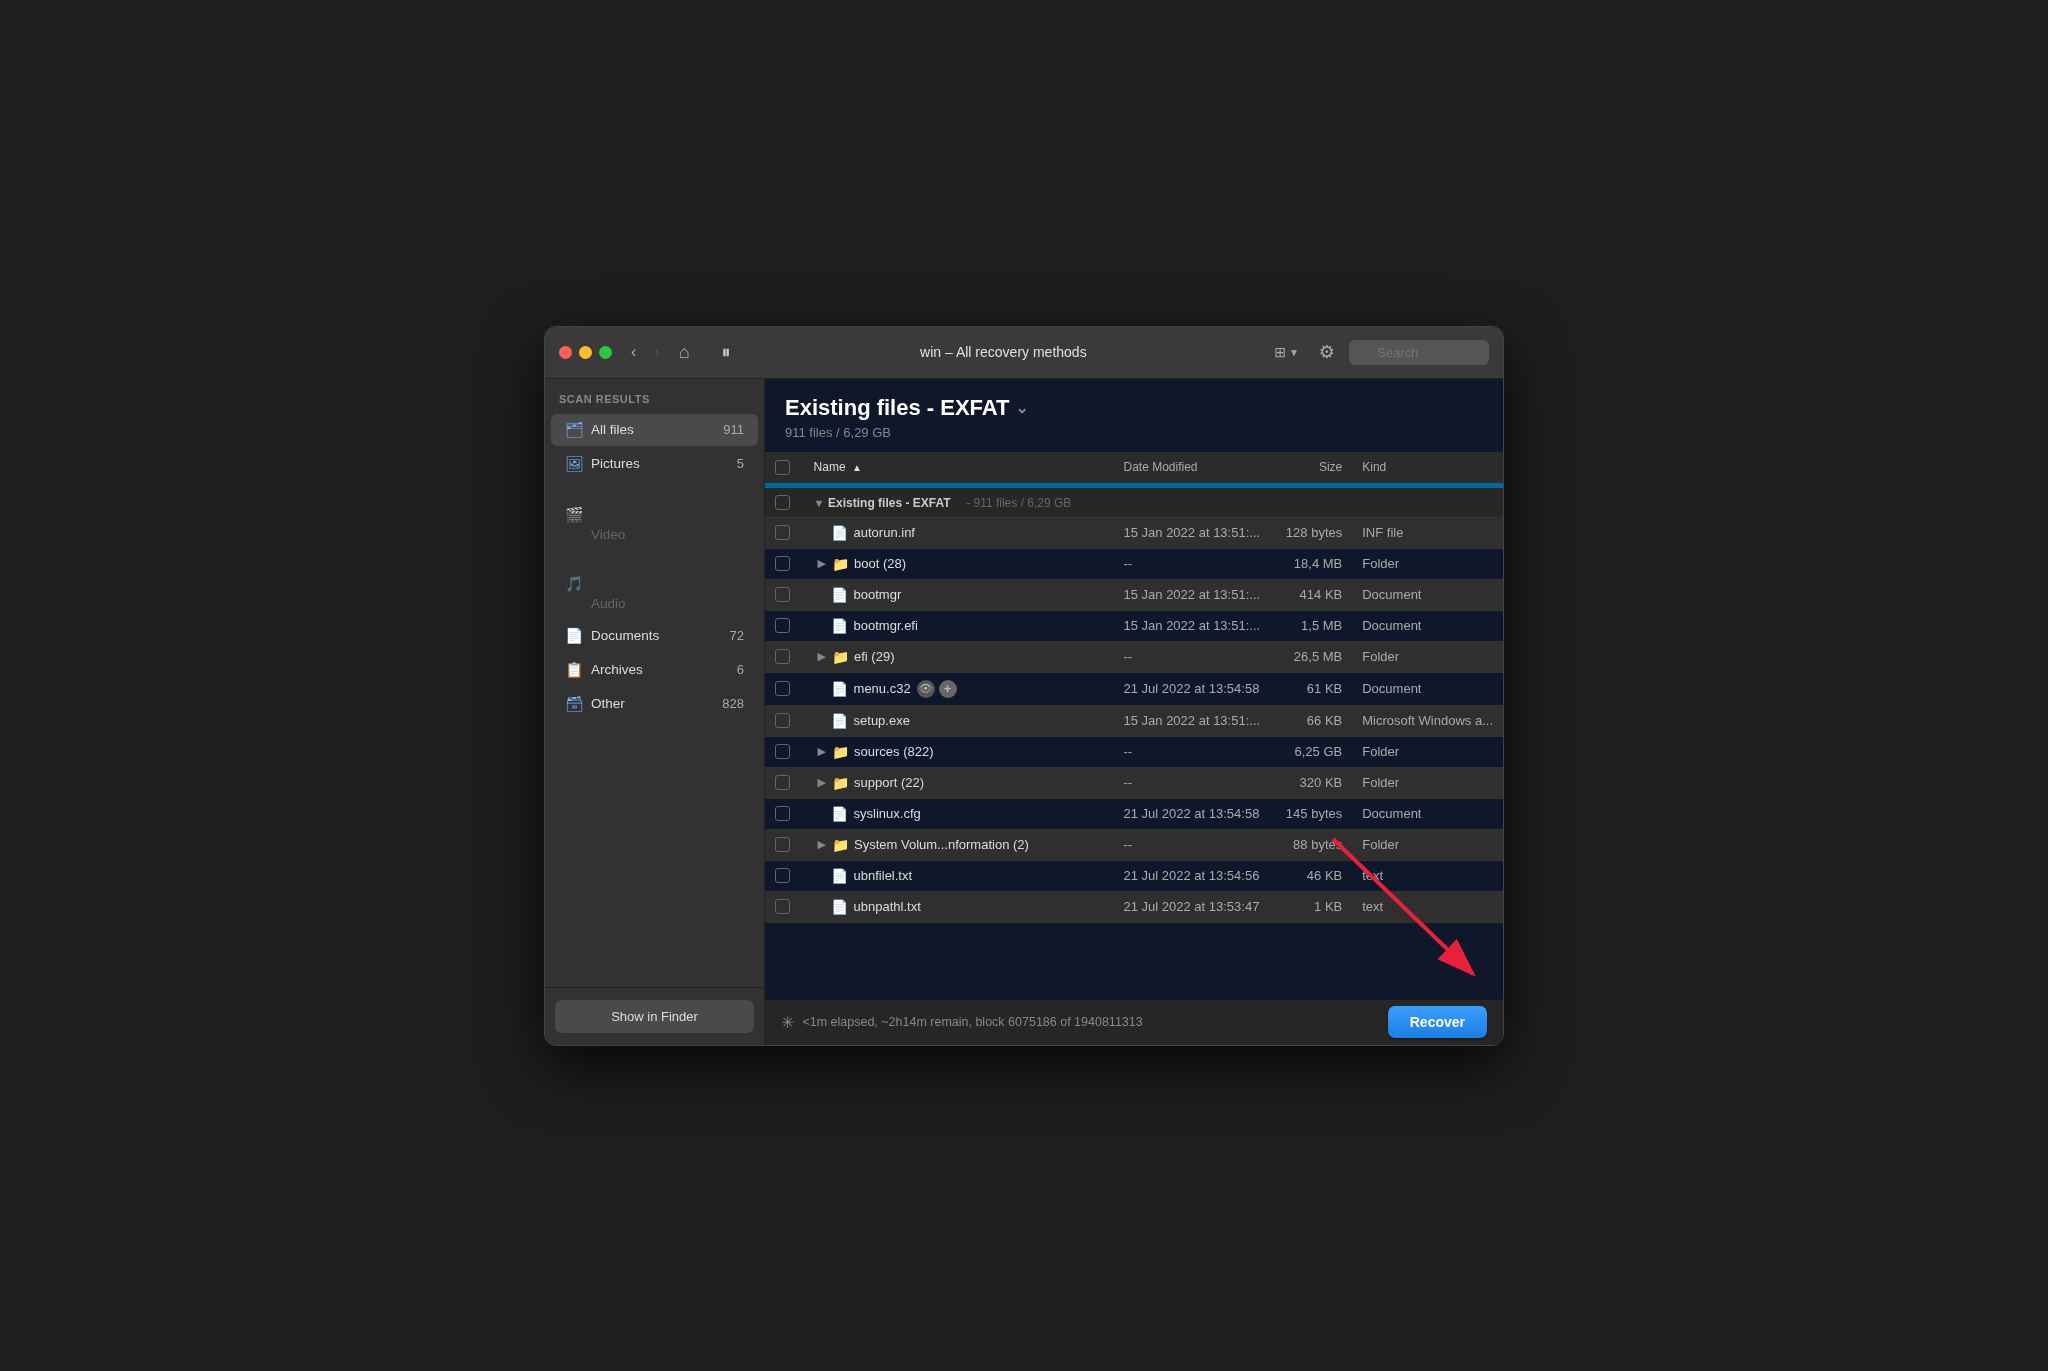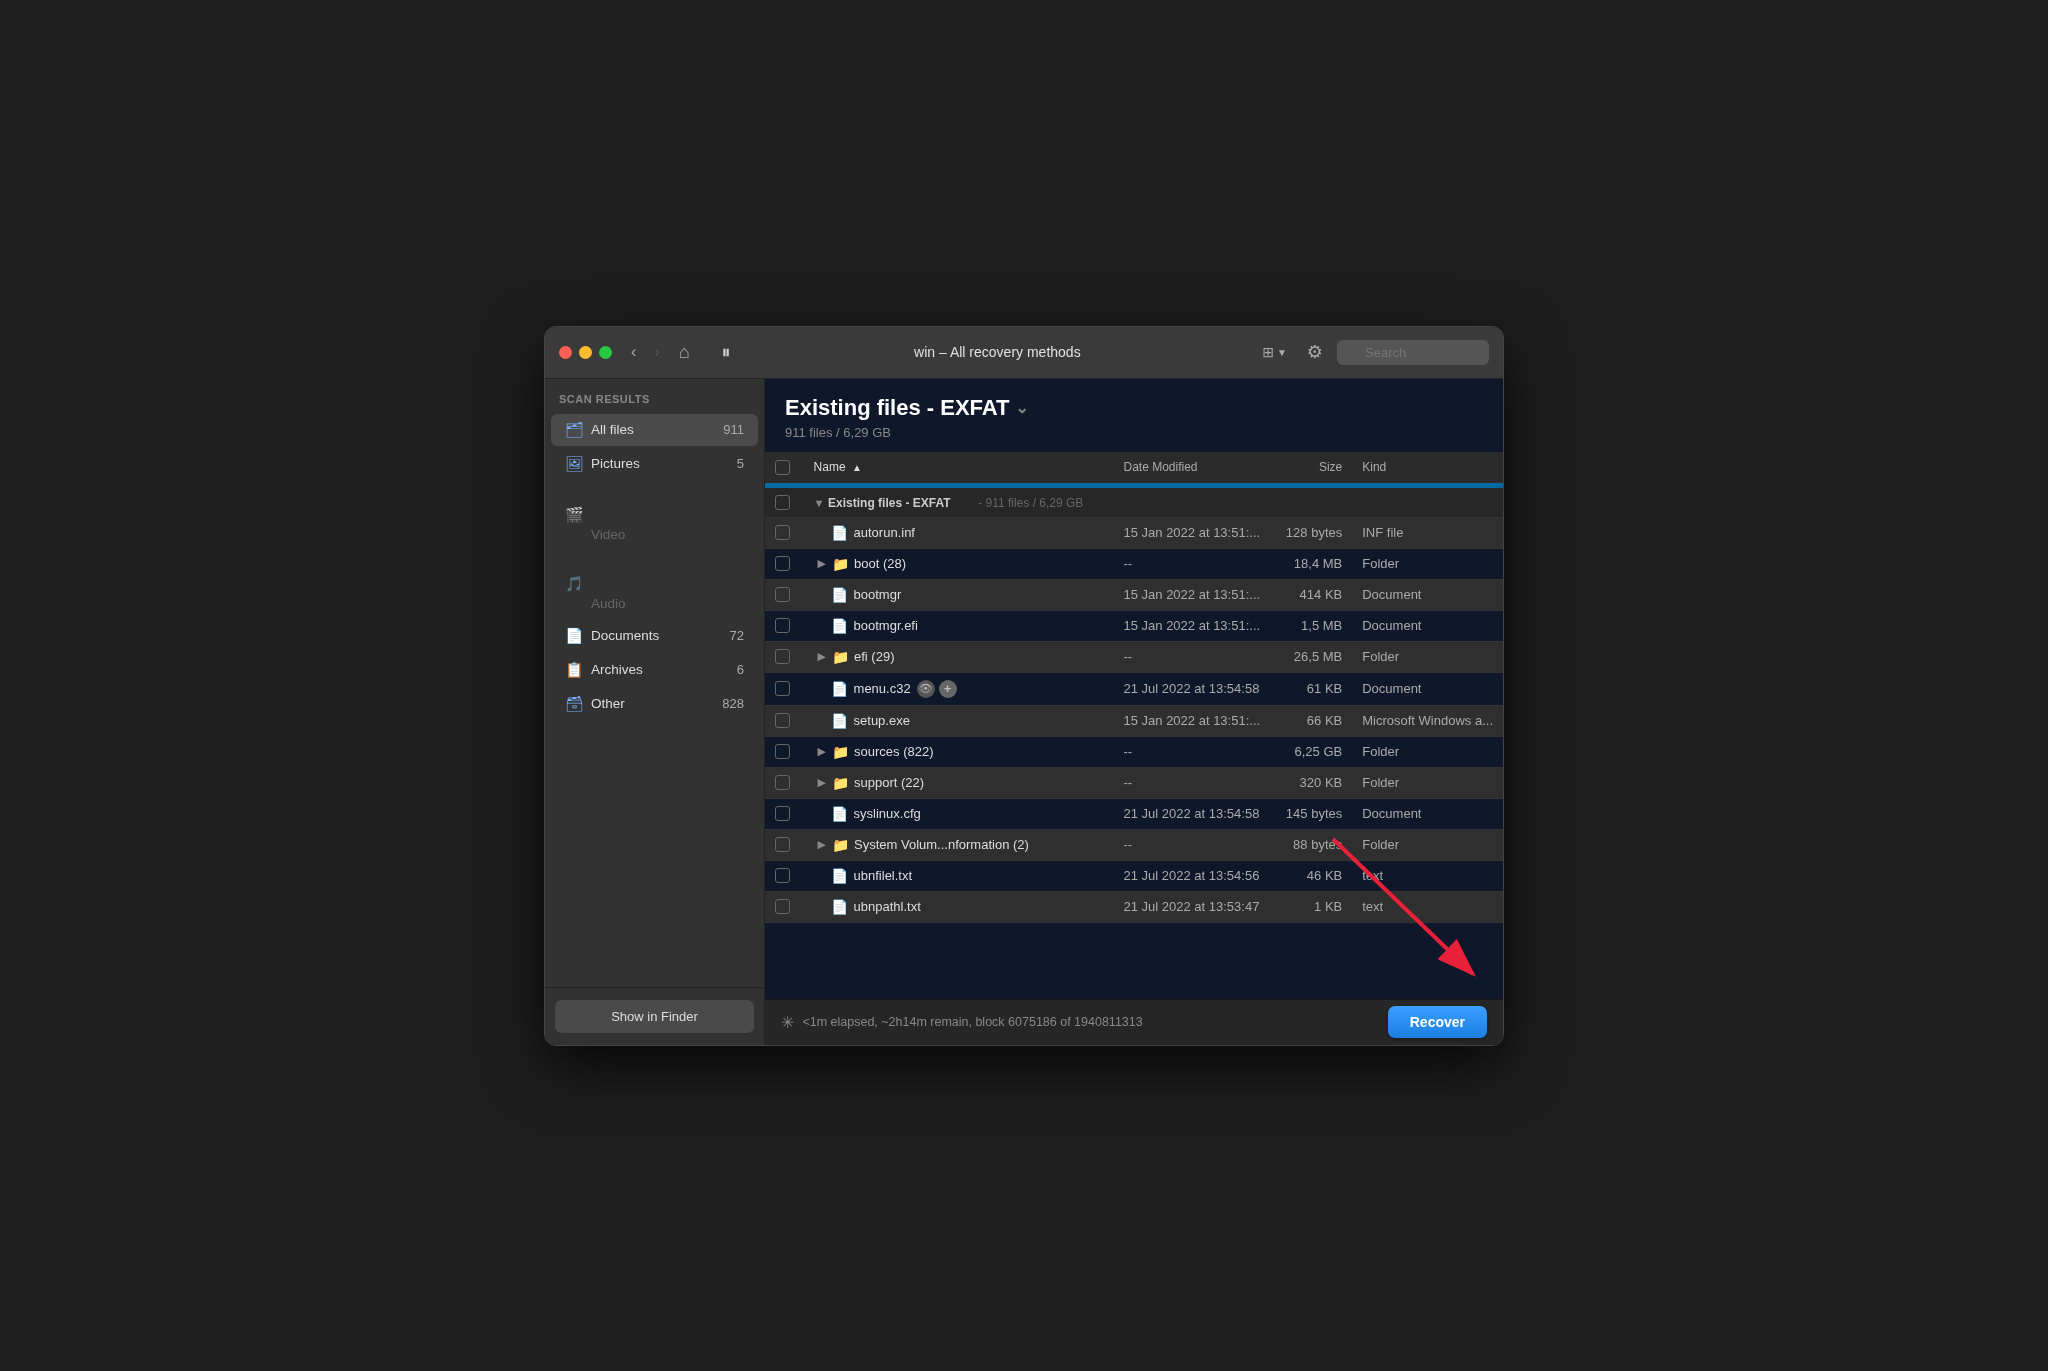--- a/index.html
+++ b/index.html
@@ -99,21 +99,21 @@
       cursor: pointer;
       padding: 4px 6px;
     }
     .search-box {
       background: #555;
       border: none;
       border-radius: 6px;
       color: #f0abfc;
       font-size: 13px;
       padding: 5px 10px 5px 28px;
-      width: 152px;
+      width: 140px;
       outline: none;
       position: relative;
     }
     .search-wrap {
       position: relative;
       display: flex;
       align-items: center;
     }
     .search-icon-tb {
       position: absolute;
@@ -313,21 +313,21 @@
       gap: 0;
     }
     .name-cell .expand-btn { margin-right: 2px; }
     .group-label {
       color: #999;
       font-size: 12px;
     }
     .group-info {
       color: #666;
       font-size: 12px;
-      margin-left: 24px;
+      margin-left: 12px;
     }
     
     .statusbar {
       height: 46px;
       background: #262626;
       border-top: 1px solid #1a1a1a;
       display: flex;
       align-items: center;
       padding: 0 16px;
       flex-shrink: 0;

